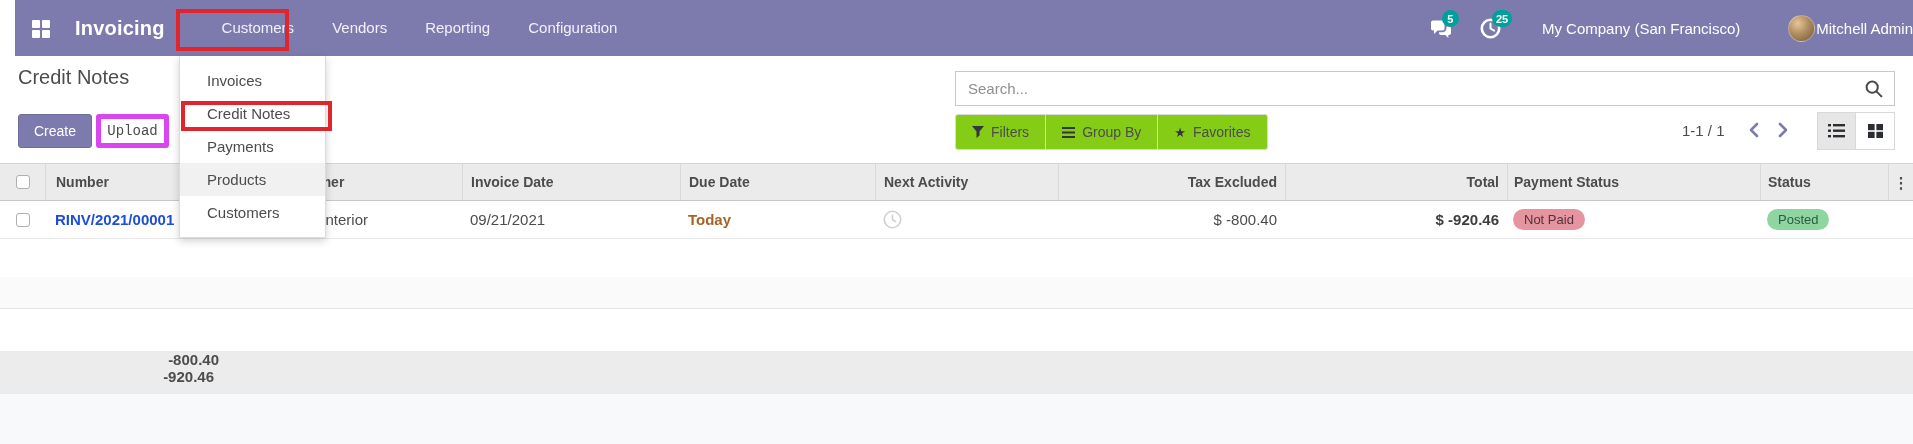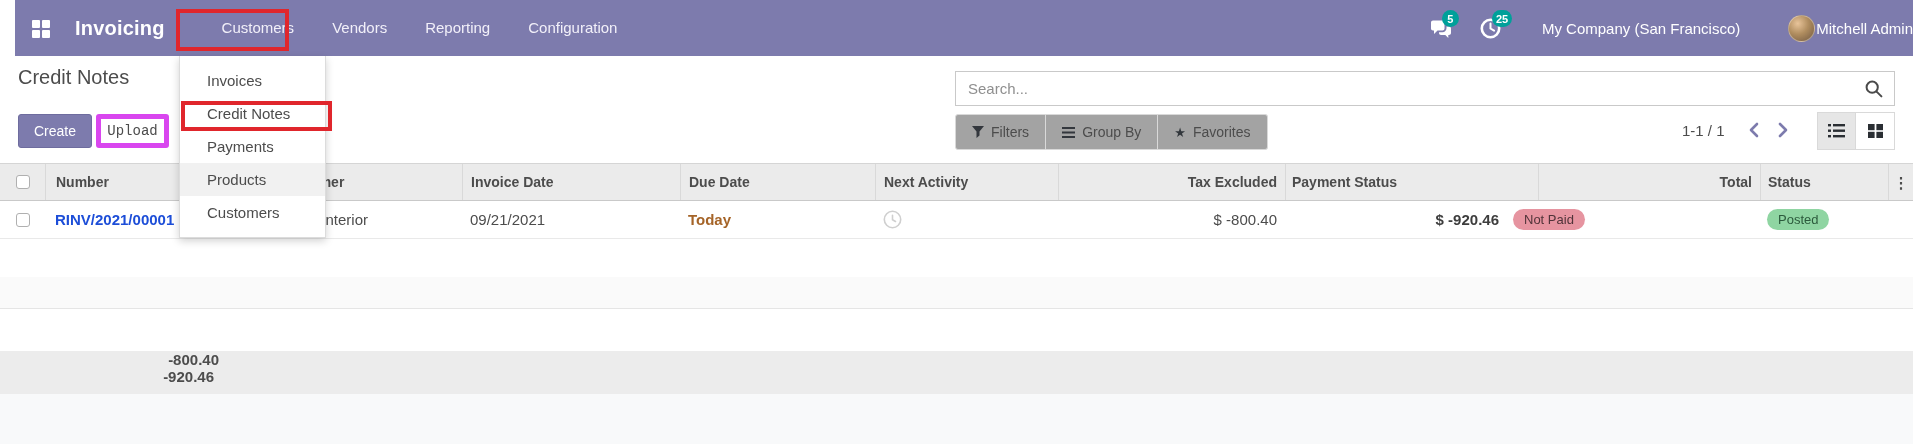--- a/index.html
+++ b/index.html
@@ -43,21 +43,21 @@
   .btn-create { left:18px; width:74px; background:#7d7bad; border:1px solid #6e6c9e; color:#fff; }
   .btn-upload { left:96px; width:73px; background:#fff; border:5px solid #d946ef; color:#4c4c4c;font-family:Liberation Mono, monospace; }
 
   .searchbox { position:absolute; left:955px; top:71px; width:940px; height:35px; background:#fff; border:1px solid #c9c9c9; }
   .searchbox input { width:100%; height:100%; border:none; outline:none; padding:0 40px 0 12px; font-size:15px;
                      color:#4c4c4c; font-family:"Liberation Sans", sans-serif; background:transparent; }
   .searchbox input::placeholder { color:#8f8f8f; }
   .search-glyph { position:absolute; right:11px; top:8px; cursor:pointer; }
 
   .filterbar { position:absolute; left:955px; top:114px; height:36px; display:flex; }
-  .fbtn { display:flex; align-items:center; gap:7px; padding:4px 16px; background:#a3a3a3; border:1px solid #d9d9d9;
+  .fbtn { display:flex; align-items:center; gap:7px; padding:4px 16px; background:#84cc16; border:1px solid #d9d9d9;
           border-left-width:0; font-size:14px; color:#4c4c4c; cursor:pointer; white-space:nowrap; }
   .fbtn:first-child { border-left-width:1px; border-radius:3px 0 0 3px; }
   .fbtn:last-child { border-radius:0 3px 3px 0; }
   .star-glyph { font-size:13px; color:#32373c; }
 
   .pager-text { position:absolute; left:1682px; top:122px; font-size:15px; color:#4c4c4c; }
   .pg-chev { position:absolute; top:117px; width:26px; height:26px; display:flex; align-items:center; justify-content:center; cursor:pointer; }
   .pg-prev { left:1740px; } .pg-next { left:1770px; }
 
   .switcher { position:absolute; left:1817px; top:112px; display:flex; }
@@ -224,22 +224,22 @@
     <div class="trow thead">
       <div class="cell c-check">
         <div class="cb"></div>
       </div>
       <div class="cell c-number">Number</div>
       <div class="cell c-customer">Customer</div>
       <div class="cell c-invdate">Invoice Date</div>
       <div class="cell c-duedate">Due Date</div>
       <div class="cell c-nextact">Next Activity</div>
       <div class="cell c-taxexcl">Tax Excluded</div>
+      <div class="cell c-total">Total</div>
       <div class="cell c-paystat">Payment Status</div>
-      <div class="cell c-total">Total</div>
       <div class="cell c-status">Status</div>
       <div class="cell c-opts">
         <span class="kebab">⋮</span>
       </div>
     </div>
 
     <div class="trow tdata">
       <div class="cell c-check">
         <div class="cb"></div>
       </div>

